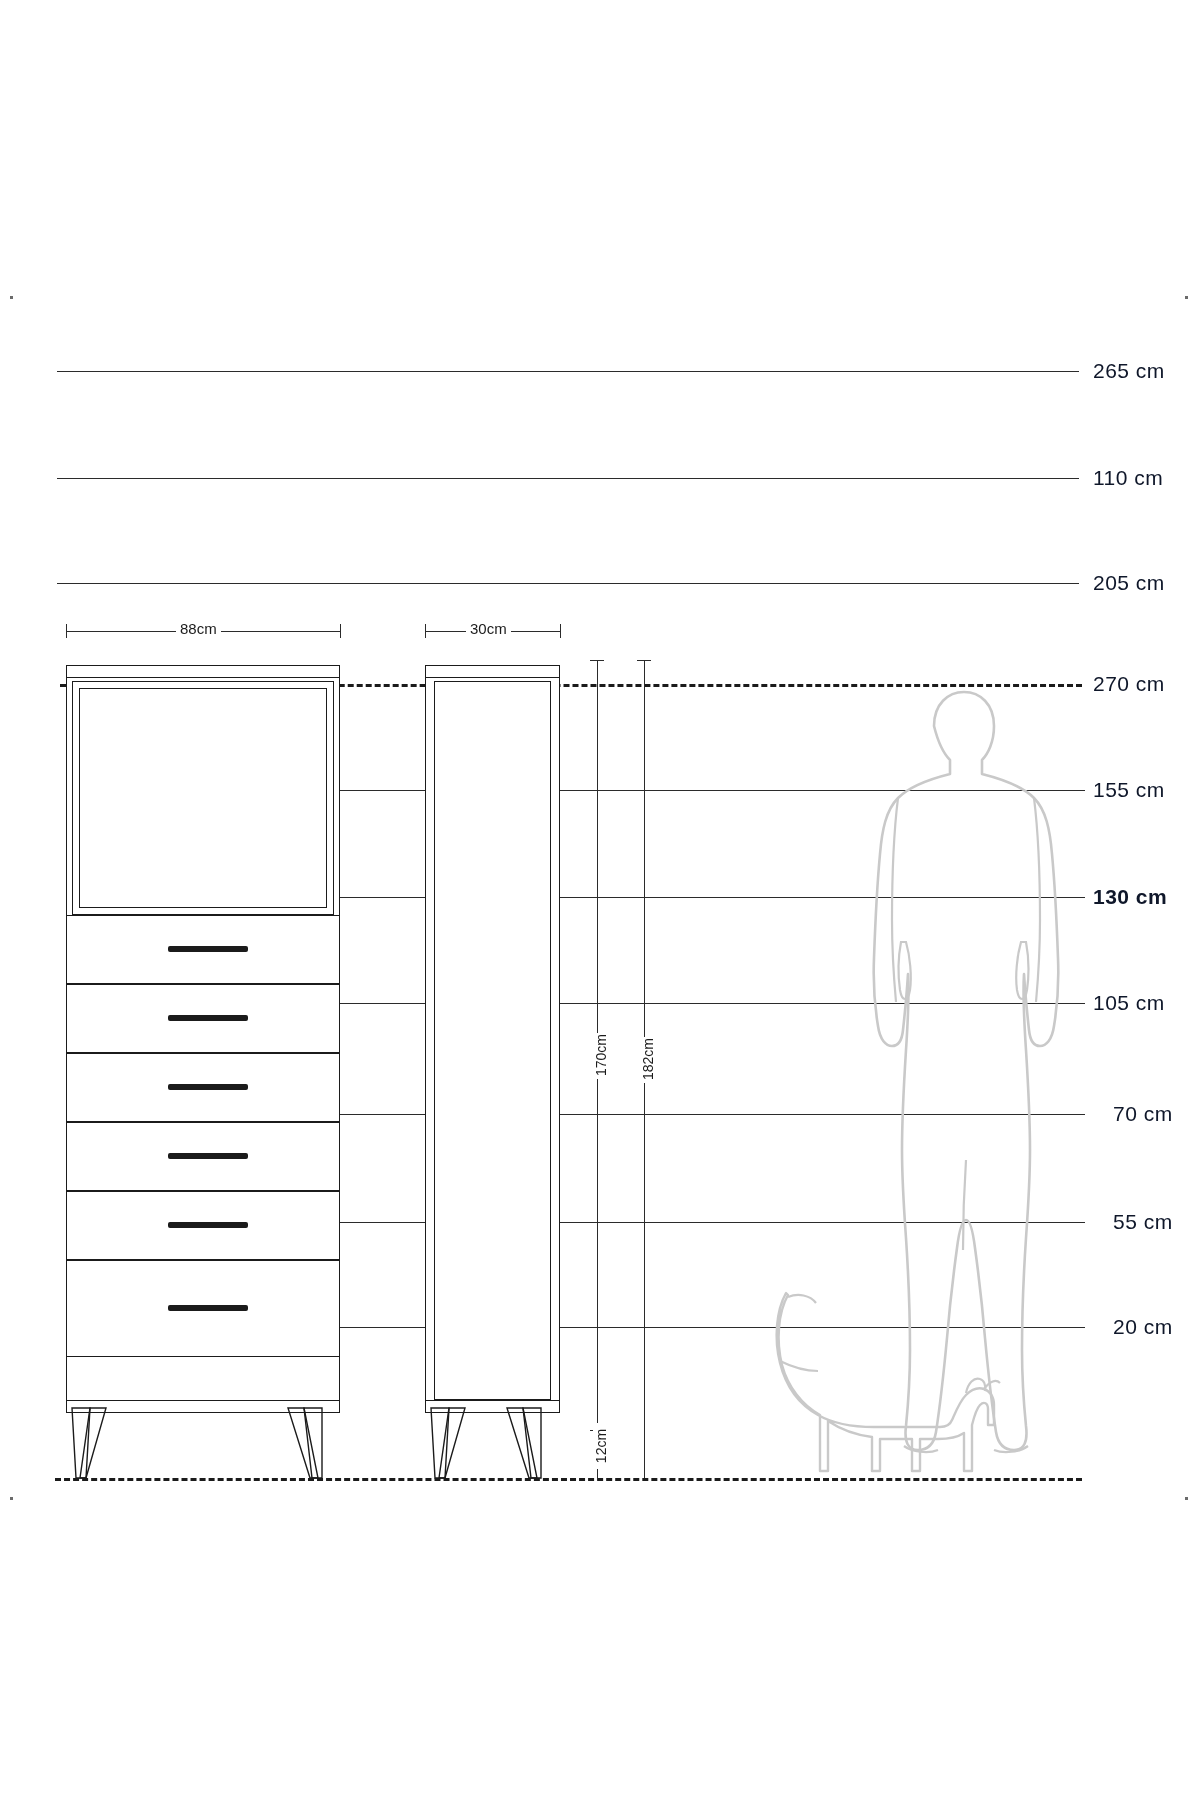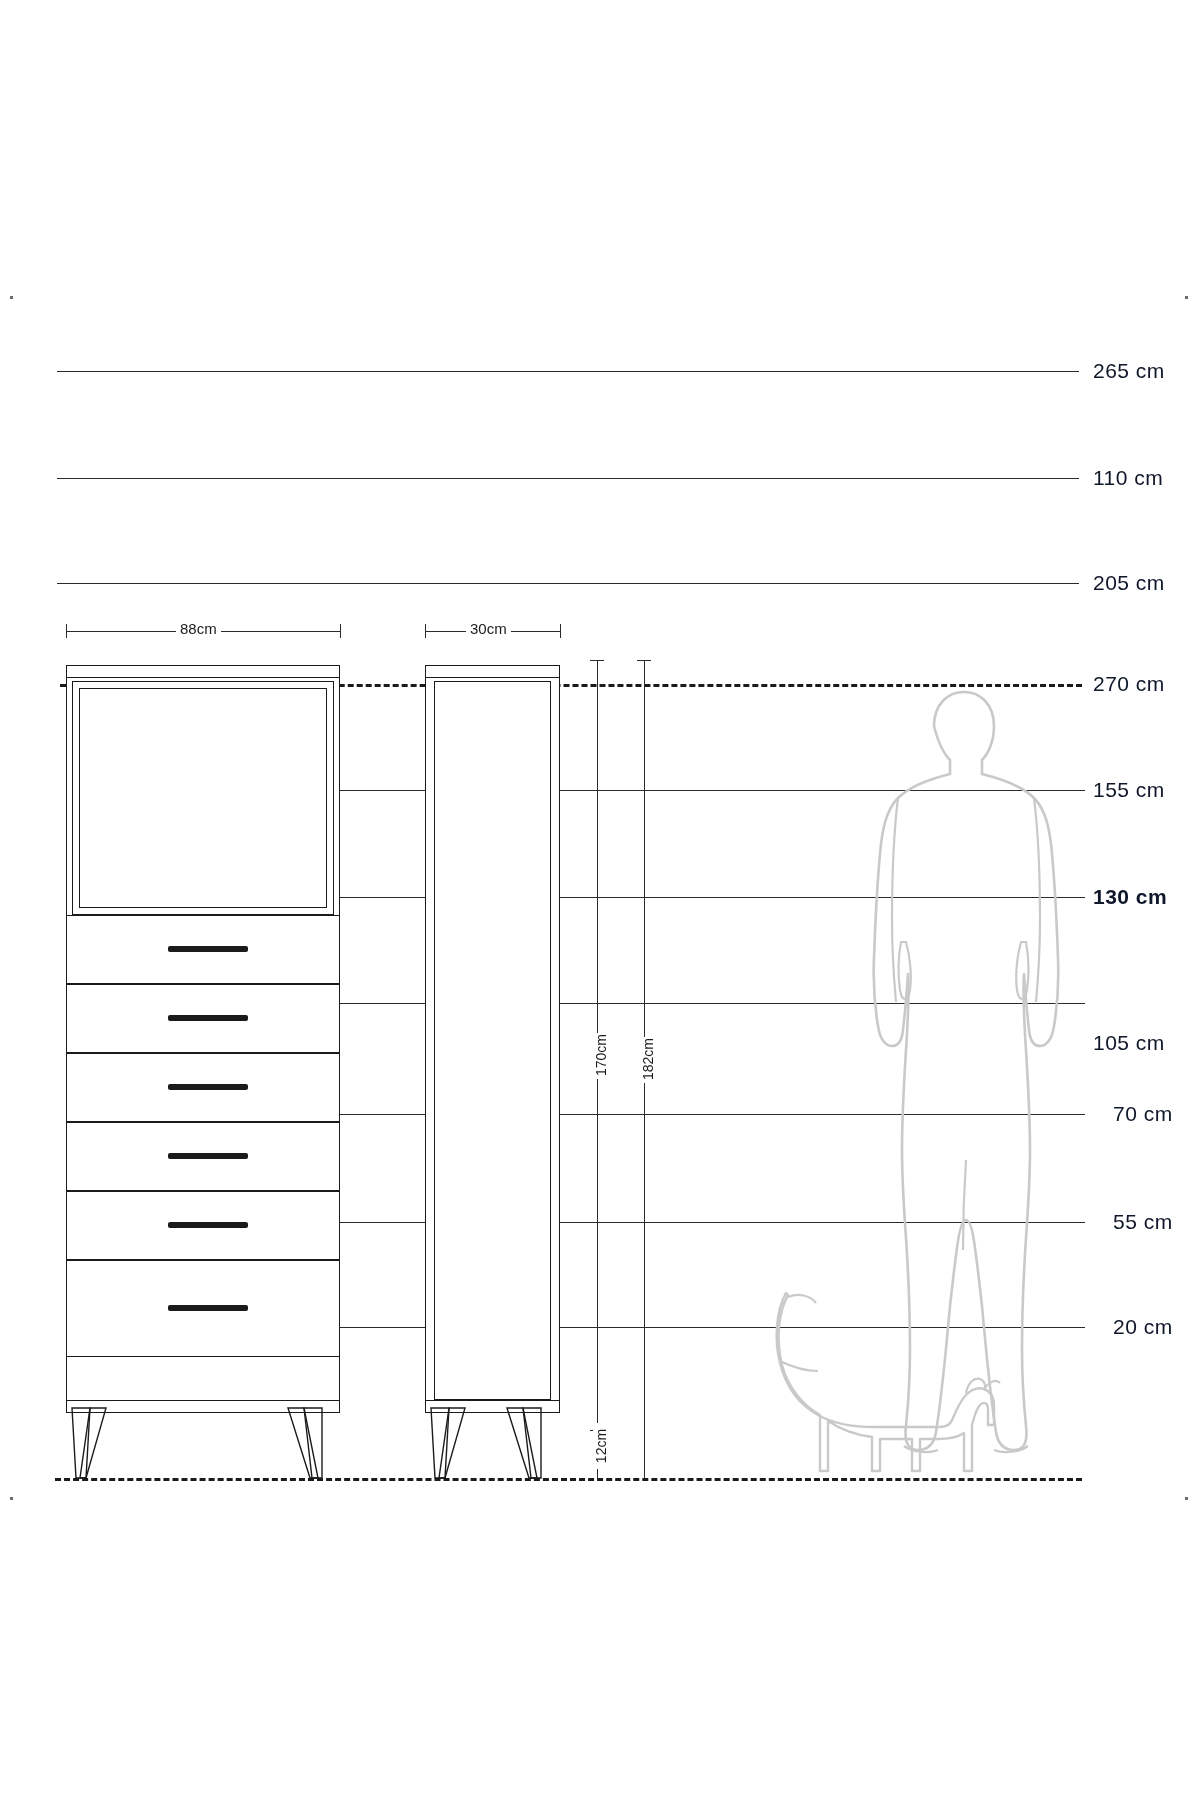--- a/index.html
+++ b/index.html
@@ -127,21 +127,21 @@
   <div class="htick" style="left:1063px; top:1114px; width:22px;"></div>
   <div class="htick" style="left:1063px; top:1222px; width:22px;"></div>
   <div class="htick" style="left:1063px; top:1327px; width:22px;"></div>
 
   <div class="scale-label" style="left:1093px; top:359px;">265 cm</div>
   <div class="scale-label" style="left:1093px; top:466px;">110 cm</div>
   <div class="scale-label" style="left:1093px; top:571px;">205 cm</div>
   <div class="scale-label" style="left:1093px; top:672px;">270 cm</div>
   <div class="scale-label" style="left:1093px; top:778px;text-align:right;">155 cm</div>
   <div class="scale-label" style="left:1093px; top:885px;font-weight:bold;">130 cm</div>
-  <div class="scale-label" style="left:1093px; top:991px;margin-top:40px;">105 cm</div>
+  <div class="scale-label" style="left:1093px; top:991px;">105 cm</div>
   <div class="scale-label" style="left:1113px; top:1102px;">70 cm</div>
   <div class="scale-label" style="left:1113px; top:1210px;">55 cm</div>
   <div class="scale-label" style="left:1113px; top:1315px;">20 cm</div>
 
   <div class="dashline" style="left:60px; top:684px; width:1022px;"></div>
 
   <div class="dashline" style="left:55px; top:1478px; width:1027px;"></div>
 
   <div class="hline" style="left:331px; top:790px; width:752px;"></div>
   <div class="hline" style="left:331px; top:897px; width:752px;"></div>

